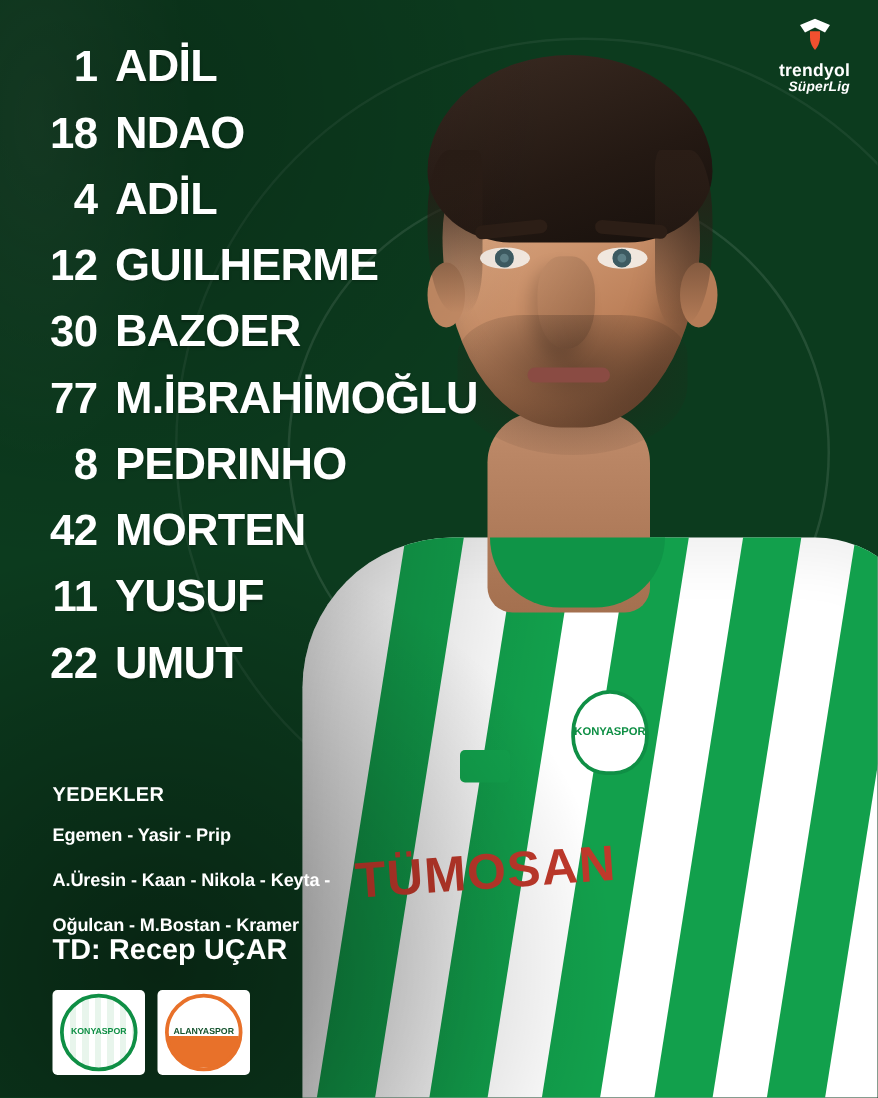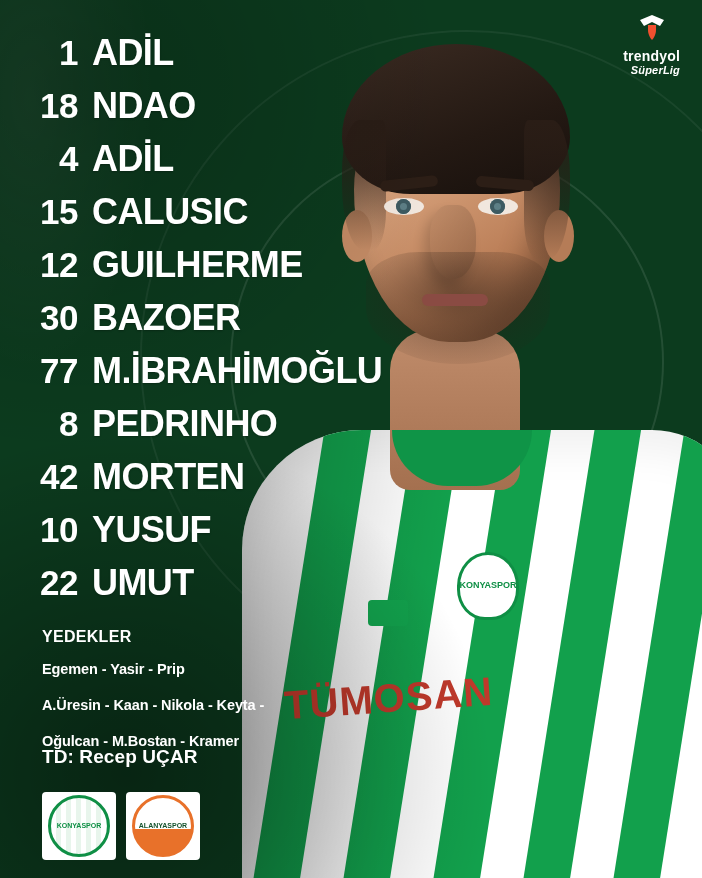--- a/index.html
+++ b/index.html
@@ -285,21 +285,21 @@
     line-height: 1.65;
     letter-spacing: -0.1px;
     white-space: nowrap;
     margin-top: 12px;
   }
   .coach {
     position: absolute;
     left: 42px;
     top: 746px;
     color: #ffffff;
-    font-size: 19px;
+    font-size: 23px;
     font-weight: bold;
     letter-spacing: 0.1px;
   }
 
   
   .crests {
     position: absolute;
     left: 42px;
     top: 792px;
     display: flex;
@@ -401,45 +401,41 @@
     </div>
     <div class="row">
       <div class="num">18</div>
       <div class="pname">NDAO</div>
     </div>
     <div class="row">
       <div class="num">4</div>
       <div class="pname">ADİL</div>
     </div>
     <div class="row">
-      <div class="num">15</div>
-      <div class="pname">CALUSIC</div>
-    </div>
-    <div class="row">
       <div class="num">12</div>
       <div class="pname">GUILHERME</div>
     </div>
     <div class="row">
       <div class="num">30</div>
       <div class="pname">BAZOER</div>
     </div>
     <div class="row">
       <div class="num">77</div>
       <div class="pname">M.İBRAHİMOĞLU</div>
     </div>
     <div class="row">
       <div class="num">8</div>
       <div class="pname">PEDRINHO</div>
     </div>
     <div class="row">
       <div class="num">42</div>
       <div class="pname">MORTEN</div>
     </div>
     <div class="row">
-      <div class="num">10</div>
+      <div class="num">11</div>
       <div class="pname">YUSUF</div>
     </div>
     <div class="row">
       <div class="num">22</div>
       <div class="pname">UMUT</div>
     </div>
   </div>
 
   <div class="subs">
     <div class="subs-title">YEDEKLER</div>

